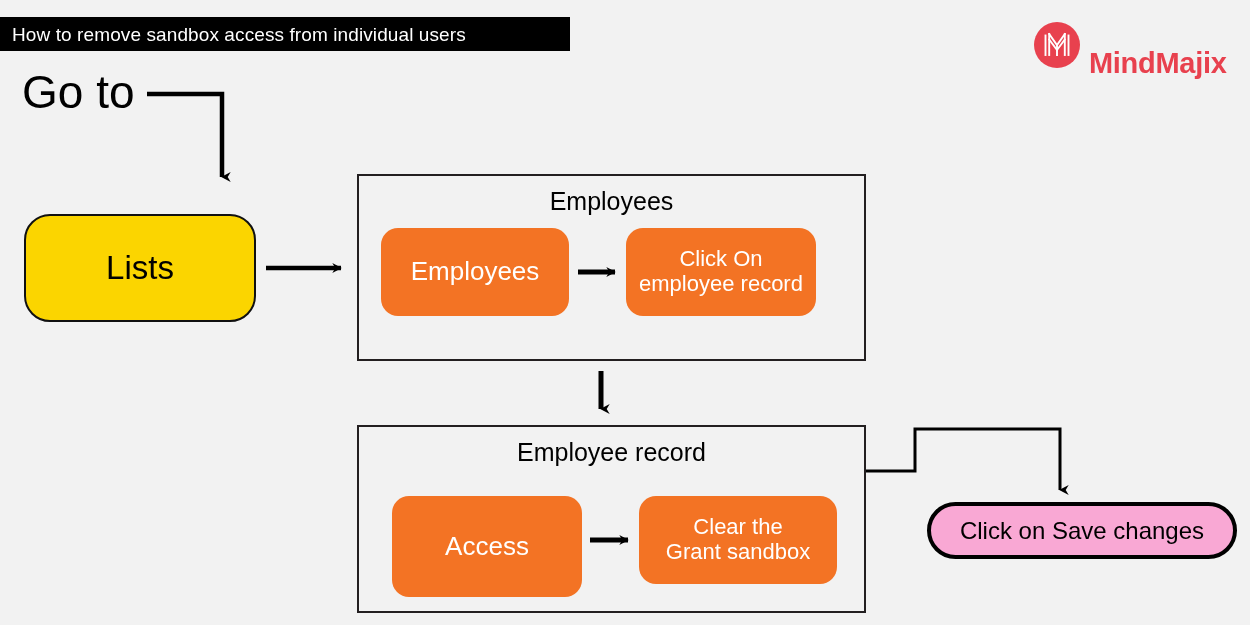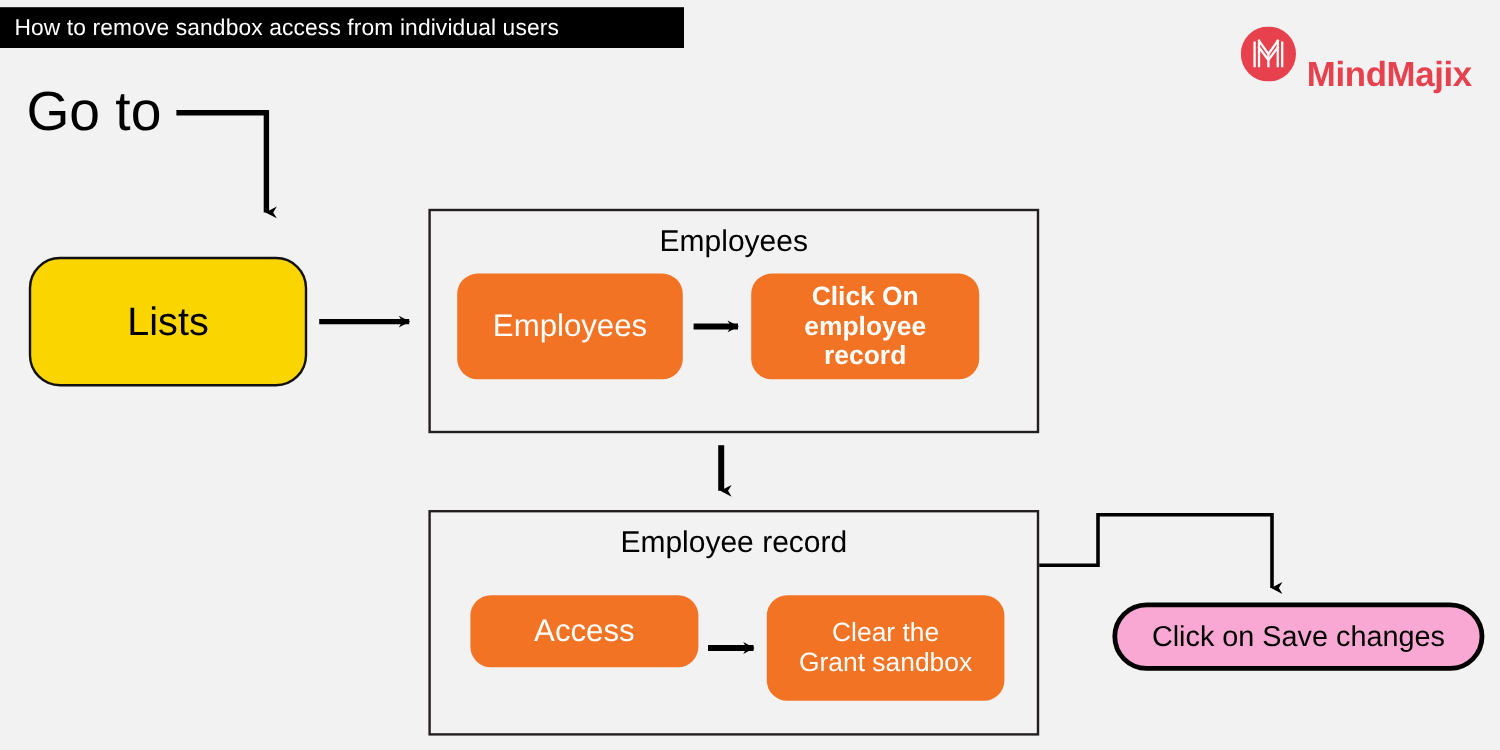--- a/index.html
+++ b/index.html
@@ -16,21 +16,21 @@
     width: 1250px;
     height: 625px;
     background: #f2f2f2;
     overflow: hidden;
   }
 
   
   #title-bar {
     position: absolute;
     left: 0px;
-    top: 6px;
+    top: 17px;
     width: 570px;
     height: 34px;
     background: #000000;
     color: #ffffff;
     display: flex;
     align-items: center;
     box-sizing: border-box;
     padding-left: 12px;
   }
   #title-bar .title-text {
@@ -149,29 +149,28 @@
     width: 188px;
     height: 88px;
   }
   #chip-employees .chip-text { font-size: 26px; }
 
   #chip-click-employee-record {
     left: 626px;
     top: 228px;
     width: 190px;
     height: 88px;
-    font-weight: bold;
   }
   #chip-click-employee-record .chip-text { font-size: 22px; }
 
   #chip-access {
     left: 392px;
     top: 496px;
     width: 190px;
-    height: 60px;
+    height: 101px;
   }
   #chip-access .chip-text { font-size: 26px; }
 
   #chip-clear-grant-access {
     left: 639px;
     top: 496px;
     width: 198px;
     height: 88px;
   }
   #chip-clear-grant-access .chip-text { font-size: 22px; }

